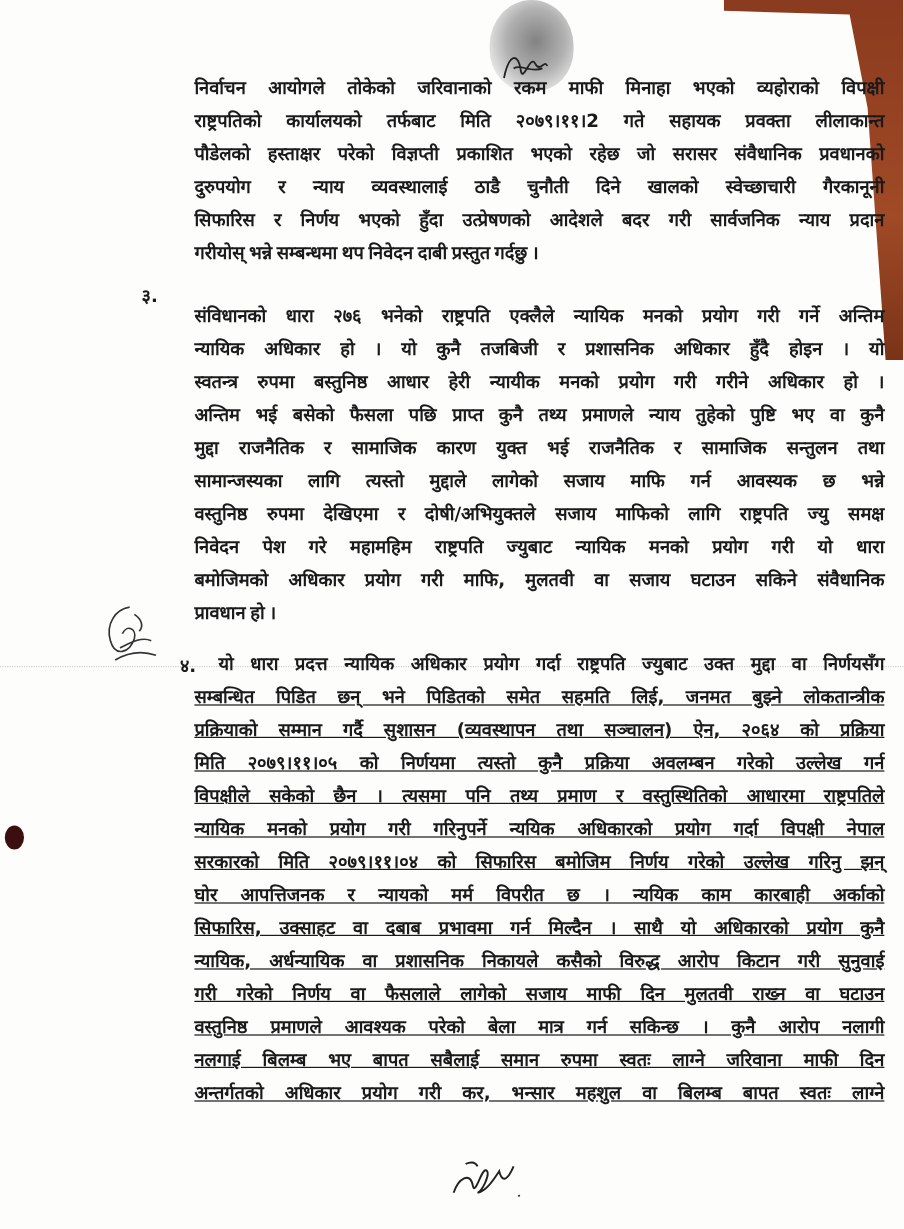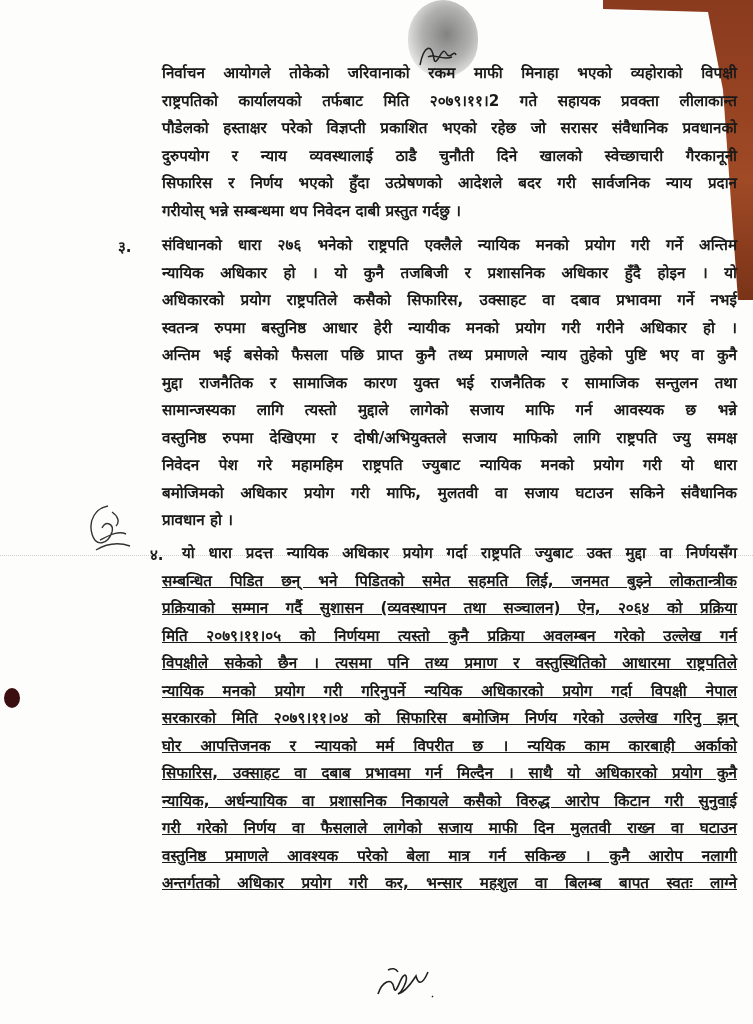--- a/index.html
+++ b/index.html
@@ -16,21 +16,21 @@
     }
     .page {
       position:absolute; left:0; top:0; width:656px; height:1024px;
     }
     .para {
       position:absolute; left:162px; width:575px;
       font-size:15.2px; font-weight:bold; line-height:27.5px;
       text-align:justify; text-align-last:left;
     }
     .line { display:block; white-space:nowrap; text-align-last:justify; text-align:justify; }
-    .line.last { text-align-last:left; }
+    .line.last { text-align-last:left;font-family:Liberation Serif, serif; }
     .num {
       position:absolute; font-size:15px; font-weight:bold;
     }
     .fingerprint {
       position:absolute; left:408px; top:0px; width:70px; height:76px;
       border-radius:50% 50% 45% 45%;
       background:radial-gradient(ellipse at 55% 45%, rgba(60,60,60,0.75) 0%, rgba(90,90,90,0.55) 45%, rgba(140,140,140,0.25) 75%, rgba(255,255,255,0) 100%);
       opacity:0.85;
     }
     .sig { position:absolute; }
@@ -61,24 +61,23 @@
   <div class="para" style="top:60px;">
     <span class="line">निर्वाचन आयोगले तोकेको जरिवानाको रकम माफी मिनाहा भएको व्यहोराको विपक्षी</span>
     <span class="line">राष्ट्रपतिको कार्यालयको तर्फबाट मिति २०७९।११।2 गते सहायक प्रवक्ता लीलाकान्त</span>
     <span class="line">पौडेलको हस्ताक्षर परेको विज्ञप्ती प्रकाशित भएको रहेछ जो सरासर संवैधानिक प्रवधानको</span>
     <span class="line">दुरुपयोग र न्याय व्यवस्थालाई ठाडै चुनौती दिने खालको स्वेच्छाचारी गैरकानूनी</span>
     <span class="line">सिफारिस र निर्णय भएको हुँदा उत्प्रेषणको आदेशले बदर गरी सार्वजनिक न्याय प्रदान</span>
     <span class="line last">गरीयोस् भन्ने सम्बन्धमा थप निवेदन दाबी प्रस्तुत गर्दछु ।</span>
   </div>
 
   <div class="num" style="left:118px; top:236px;">३.</div>
-  <div class="para" style="top:232px;">
+  <div class="para" style="top:250px;">
     <span class="line">संविधानको धारा २७६ भनेको राष्ट्रपति एक्लैले न्यायिक मनको प्रयोग गरी गर्ने अन्तिम</span>
     <span class="line">न्यायिक अधिकार हो । यो कुनै तजबिजी र प्रशासनिक अधिकार हुँदै होइन । यो</span>
-    <span class="line">अधिकारको प्रयोग राष्ट्रपतिले कसैको सिफारिस, उक्साहट वा दबाव प्रभावमा गर्ने नभई</span>
     <span class="line">स्वतन्त्र रुपमा बस्तुनिष्ठ आधार हेरी न्यायीक मनको प्रयोग गरी गरीने अधिकार हो ।</span>
     <span class="line">अन्तिम भई बसेको फैसला पछि प्राप्त कुनै तथ्य प्रमाणले न्याय तुहेको पुष्टि भए वा कुनै</span>
     <span class="line">मुद्दा राजनैतिक र सामाजिक कारण युक्त भई राजनैतिक र सामाजिक सन्तुलन तथा</span>
     <span class="line">सामान्जस्यका लागि त्यस्तो मुद्दाले लागेको सजाय माफि गर्न आवस्यक छ भन्ने</span>
     <span class="line">वस्तुनिष्ठ रुपमा देखिएमा र दोषी/अभियुक्तले सजाय माफिको लागि राष्ट्रपति ज्यु समक्ष</span>
     <span class="line">निवेदन पेश गरे महामहिम राष्ट्रपति ज्युबाट न्यायिक मनको प्रयोग गरी यो धारा</span>
     <span class="line">बमोजिमको अधिकार प्रयोग गरी माफि, मुलतवी वा सजाय घटाउन सकिने संवैधानिक</span>
     <span class="line last">प्रावधान हो ।</span>
   </div>
 
@@ -98,20 +97,21 @@
     <span class="line">प्रक्रियाको सम्मान गर्दै सुशासन (व्यवस्थापन तथा सञ्चालन) ऐन, २०६४ को प्रक्रिया</span>
     <span class="line">मिति २०७९।११।०५ को निर्णयमा त्यस्तो कुनै प्रक्रिया अवलम्बन गरेको उल्लेख गर्न</span>
     <span class="line">विपक्षीले सकेको छैन । त्यसमा पनि तथ्य प्रमाण र वस्तुस्थितिको आधारमा राष्ट्रपतिले</span>
     <span class="line">न्यायिक मनको प्रयोग गरी गरिनुपर्ने न्ययिक अधिकारको प्रयोग गर्दा विपक्षी नेपाल</span>
     <span class="line">सरकारको मिति २०७९।११।०४ को सिफारिस बमोजिम निर्णय गरेको उल्लेख गरिनु झन्</span>
     <span class="line">घोर आपत्तिजनक र न्यायको मर्म विपरीत छ । न्ययिक काम कारबाही अर्काको</span>
     <span class="line">सिफारिस, उक्साहट वा दबाब प्रभावमा गर्न मिल्दैन । साथै यो अधिकारको प्रयोग कुनै</span>
     <span class="line">न्यायिक, अर्धन्यायिक वा प्रशासनिक निकायले कसैको विरुद्ध आरोप किटान गरी सुनुवाई</span>
     <span class="line">गरी गरेको निर्णय वा फैसलाले लागेको सजाय माफी दिन मुलतवी राख्न वा घटाउन</span>
     <span class="line">वस्तुनिष्ठ प्रमाणले आवश्यक परेको बेला मात्र गर्न सकिन्छ । कुनै आरोप नलागी</span>
+    <span class="line">नलगाई बिलम्ब भए बापत सबैलाई समान रुपमा स्वतः लाग्ने जरिवाना माफी दिन</span>
     <span class="line">अन्तर्गतको अधिकार प्रयोग गरी कर, भन्सार महशुल वा बिलम्ब बापत स्वतः लाग्ने</span>
   </div>
 
   <div class="dot"></div>
 
   <div class="sig" style="left:372px; top:962px;">
     <svg width="70" height="40" viewBox="0 0 70 40">
         <path d="M6 32 C10 20, 20 14, 22 26 C24 36, 30 8, 34 14 C36 18, 30 30, 26 32 C34 30, 40 20, 44 14 C46 22, 50 24, 56 10 M16 8 C20 6, 24 6, 26 10 M60 34 L61 35" fill="none" stroke="#222" stroke-width="1.6"></path>
       </svg>
   </div>

